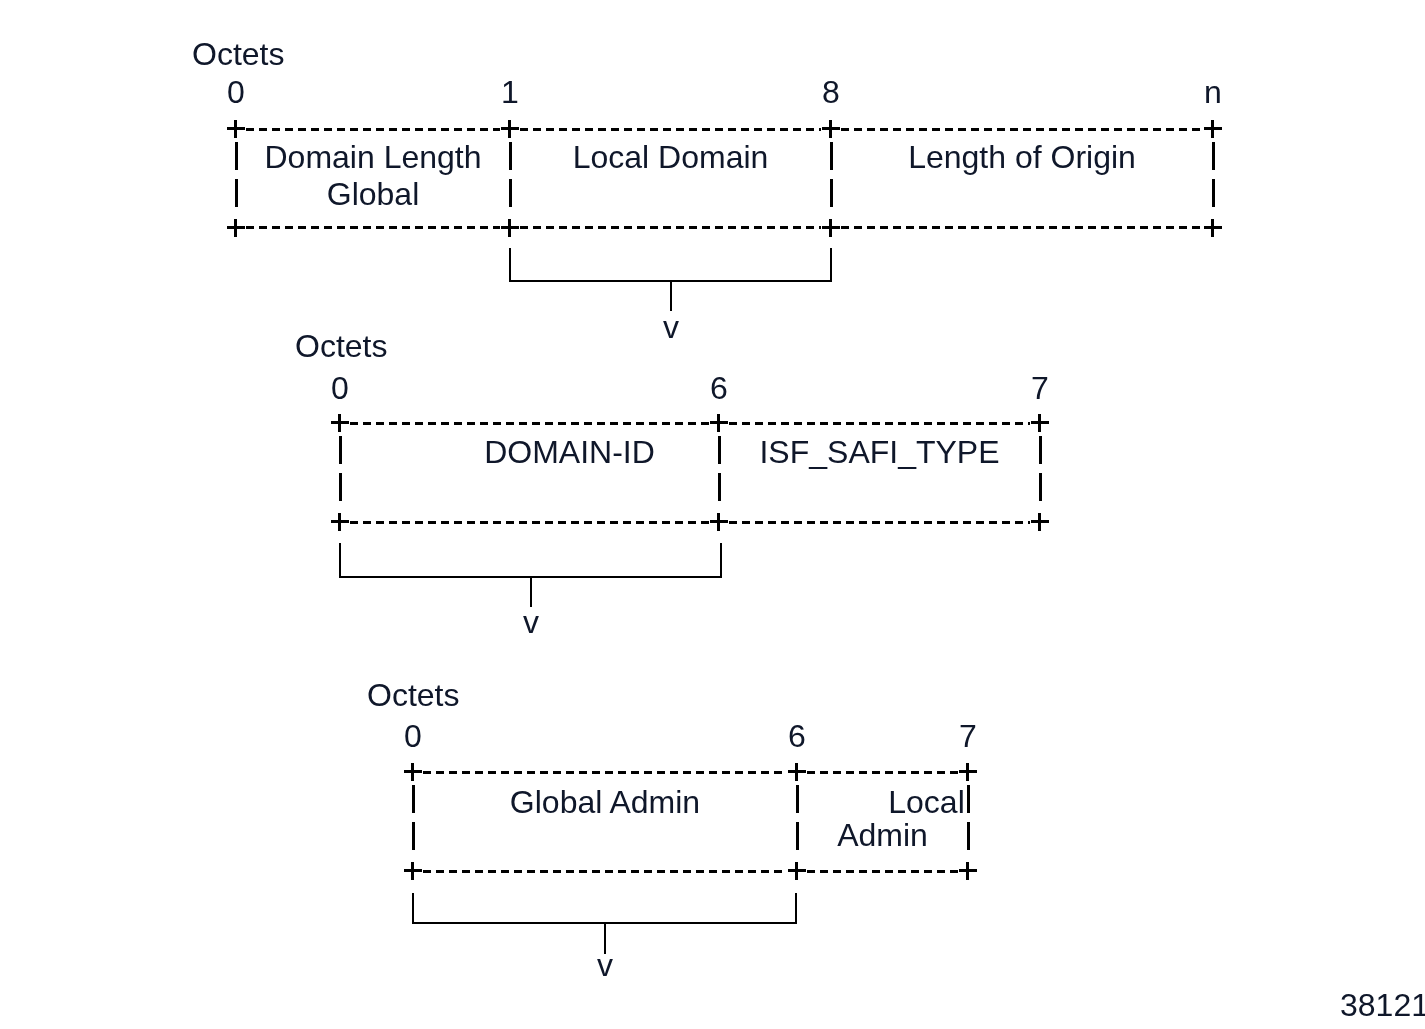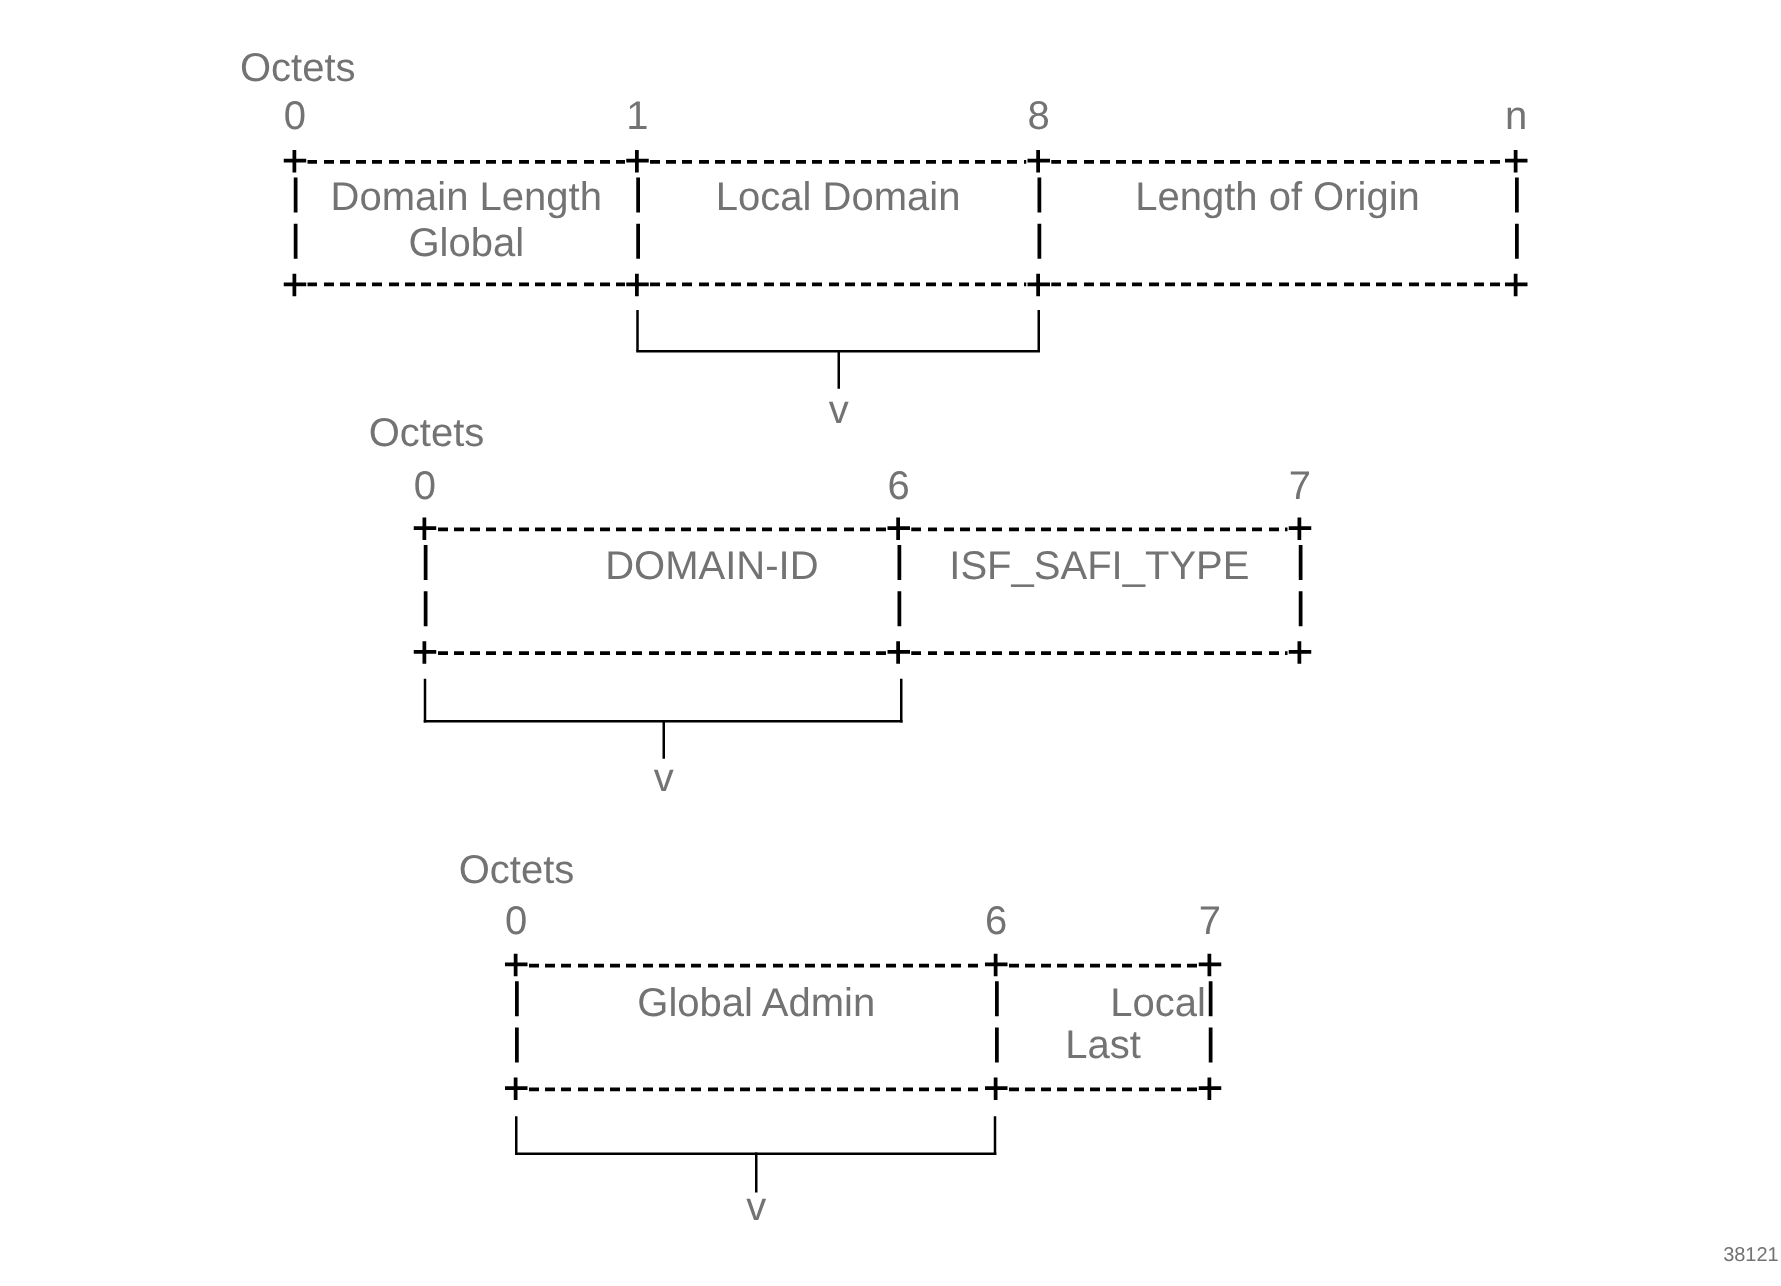--- a/index.html
+++ b/index.html
@@ -1,33 +1,33 @@
 <!DOCTYPE html>
 <html><head>
 <meta charset="utf-8">
 <style>
   html,body{margin:0;padding:0;background:#fff;}
   .canvas{
     position:relative;width:1425px;height:1029px;background:#ffffff;
-    font-family:"Liberation Sans", sans-serif;color:#737373;overflow:hidden;
+    font-family:"Liberation Sans", sans-serif;color:#0f172a;overflow:hidden;
   }
   .t{position:absolute;font-size:32px;line-height:37px;white-space:nowrap;}
   .c{text-align:center;}
   
   .dl{position:absolute;height:3px;
       background:repeating-linear-gradient(90deg,#000 0 8px,transparent 8px 13px);}
   
   .plus{position:absolute;width:18px;height:18px;}
   .plus::before{content:"";position:absolute;left:0;right:0;top:7px;height:3px;background:#000;}
   .plus::after{content:"";position:absolute;top:0;bottom:0;left:7px;width:3px;background:#000;}
   
   .pipe{position:absolute;width:3px;height:28px;background:#000;}
   
   .bk{position:absolute;background:#000;}
-  .fig{position:absolute;font-size:16px;line-height:28px;text-align:right;}
+  .fig{position:absolute;font-size:32px;line-height:28px;text-align:right;}
 </style>
 </head>
 <body>
 
 <div class="canvas">
 
   <div>
     <div class="t" style="left:192px;top:36px;">Octets</div>
 
     <div class="t c" style="left:206px;top:74px;width:60px;">0</div>
@@ -123,21 +123,21 @@
 
     <div class="pipe" style="left:412px;top:785px;"></div>
     <div class="pipe" style="left:412px;top:822px;"></div>
     <div class="pipe" style="left:796px;top:785px;"></div>
     <div class="pipe" style="left:796px;top:822px;"></div>
     <div class="pipe" style="left:967px;top:785px;"></div>
     <div class="pipe" style="left:967px;top:822px;"></div>
 
     <div class="t c" style="left:413px;top:784px;width:384px;">Global Admin</div>
     <div class="t c" style="left:797px;top:784px;width:171px;padding-left:44px;">Local</div>
-    <div class="t c" style="left:797px;top:817px;width:171px;">Last</div>
+    <div class="t c" style="left:797px;top:817px;width:171px;">Admin</div>
 
     <div class="dl" style="left:423px;top:870px;width:364px;"></div>
     <div class="dl" style="left:807px;top:870px;width:151px;"></div>
     <div class="plus" style="left:404px;top:862px;"></div>
     <div class="plus" style="left:788px;top:862px;"></div>
     <div class="plus" style="left:959px;top:862px;"></div>
 
     <div class="bk" style="left:412px;top:893px;width:2px;height:31px;"></div>
     <div class="bk" style="left:795px;top:893px;width:2px;height:31px;"></div>
     <div class="bk" style="left:412px;top:922px;width:385px;height:2px;"></div>

